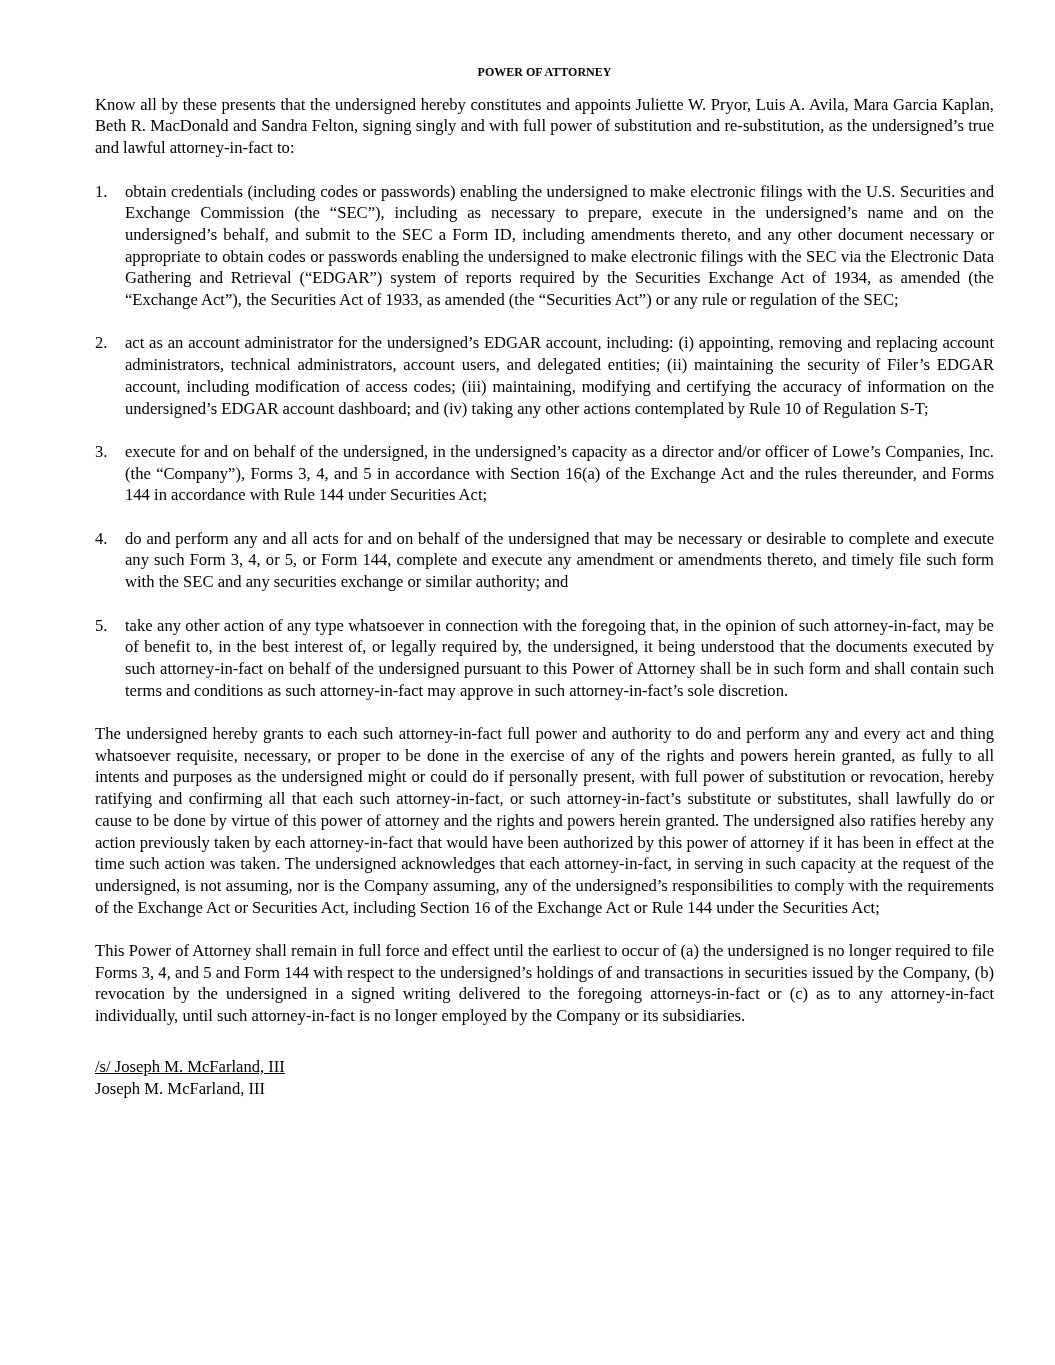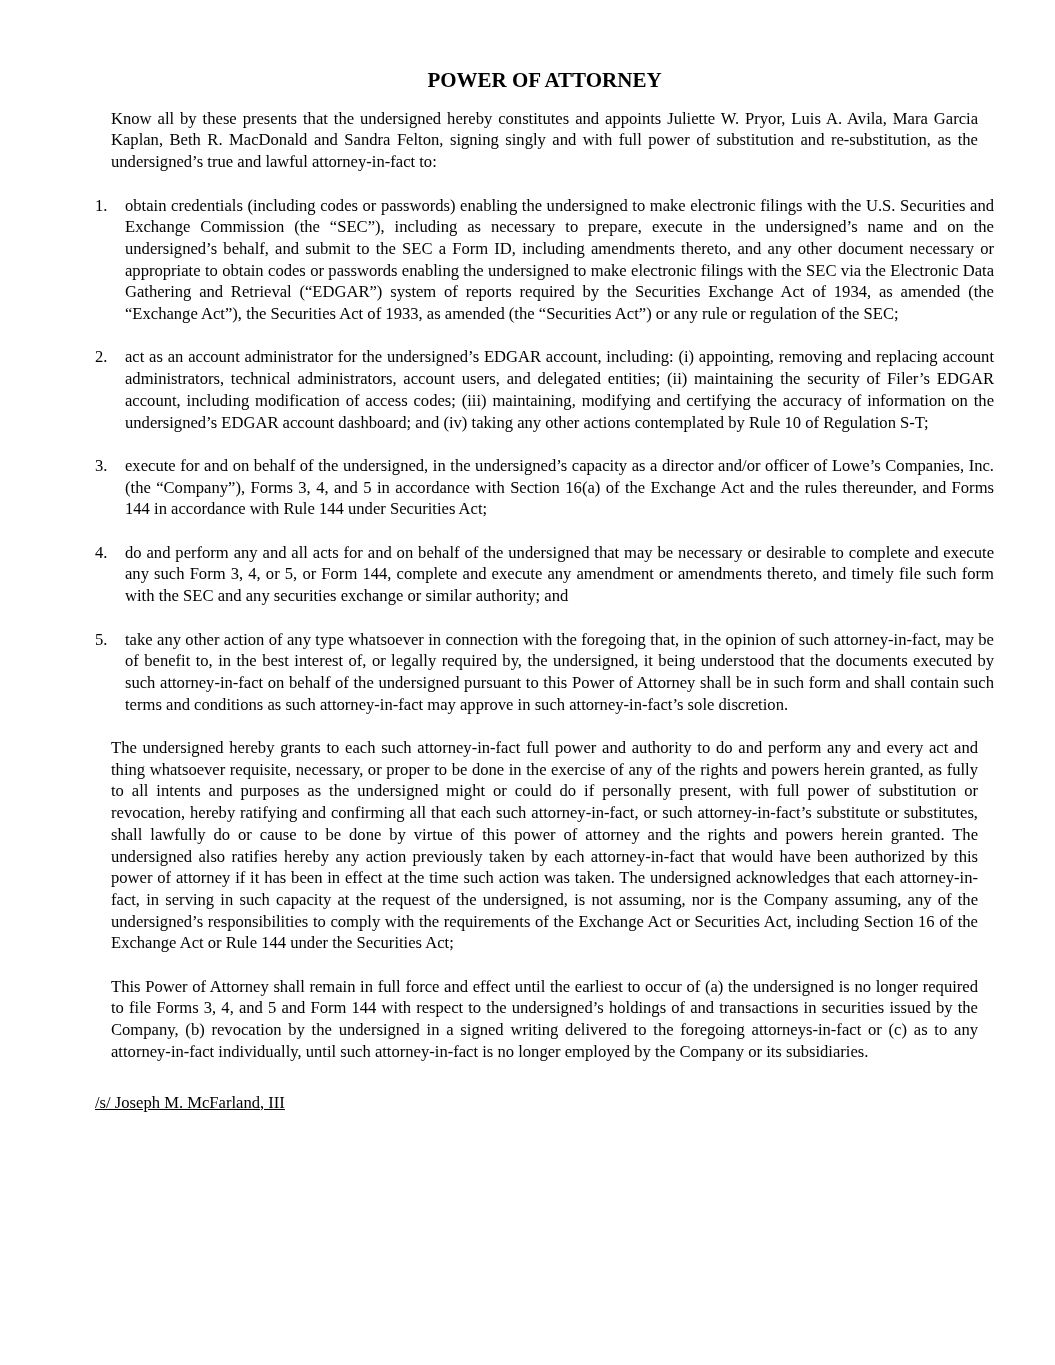--- a/index.html
+++ b/index.html
@@ -19,26 +19,26 @@
     position: absolute;
     left: 95px;
     top: 62px;
     width: 899px;
     font-size: 16.6px;
     line-height: 21.7px;
   }
   .title {
     text-align: center;
     font-weight: bold;
-    margin: 8px 0 10px 0;
-    font-size: 21px;
+    margin: 0 0 10px 0;
+    font-size: 12px;
     line-height: 21.7px;
   }
   p {
-    margin: 16px;
+    margin: 0;
     text-align: justify;
     text-align-last: left;
   }
   .para { margin-bottom: 21.7px; }
   ol.items {
     list-style: none;
     margin: 0;
     padding: 0;
   }
   ol.items li {
@@ -86,14 +86,15 @@
     </li>
   </ol>
 
   <p class="para">The undersigned hereby grants to each such attorney-in-fact full power and authority to do and perform any and every act and thing whatsoever requisite, necessary, or proper to be done in the exercise of any of the rights and powers herein granted, as fully to all intents and purposes as the undersigned might or could do if personally present, with full power of substitution or revocation, hereby ratifying and confirming all that each such attorney-in-fact, or such attorney-in-fact’s substitute or substitutes, shall lawfully do or cause to be done by virtue of this power of attorney and the rights and powers herein granted.  The undersigned also ratifies hereby any action previously taken by each attorney-in-fact that would have been authorized by this power of attorney if it has been in effect at the time such action was taken.  The undersigned acknowledges that each attorney-in-fact, in serving in such capacity at the request of the undersigned, is not assuming, nor is the Company assuming, any of the undersigned’s responsibilities to comply with the requirements of the Exchange Act or Securities Act, including Section 16 of the Exchange Act or Rule 144 under the Securities Act;</p>
 
   <p class="para">This Power of Attorney shall remain in full force and effect until the earliest to occur of (a) the undersigned is no longer required to file Forms 3, 4, and 5 and Form 144 with respect to the undersigned’s holdings of and transactions in securities issued by the Company, (b) revocation by the undersigned in a signed writing delivered to the foregoing attorneys-in-fact or (c) as to any attorney-in-fact individually, until such attorney-in-fact is no longer employed by the Company or its subsidiaries.</p>
 
 
   <div>
     <div class="sig-line">/s/ Joseph M. McFarland, III</div>
+    <div>Joseph M. McFarland, III</div>
   </div>
 </div>
 
 </body></html>

